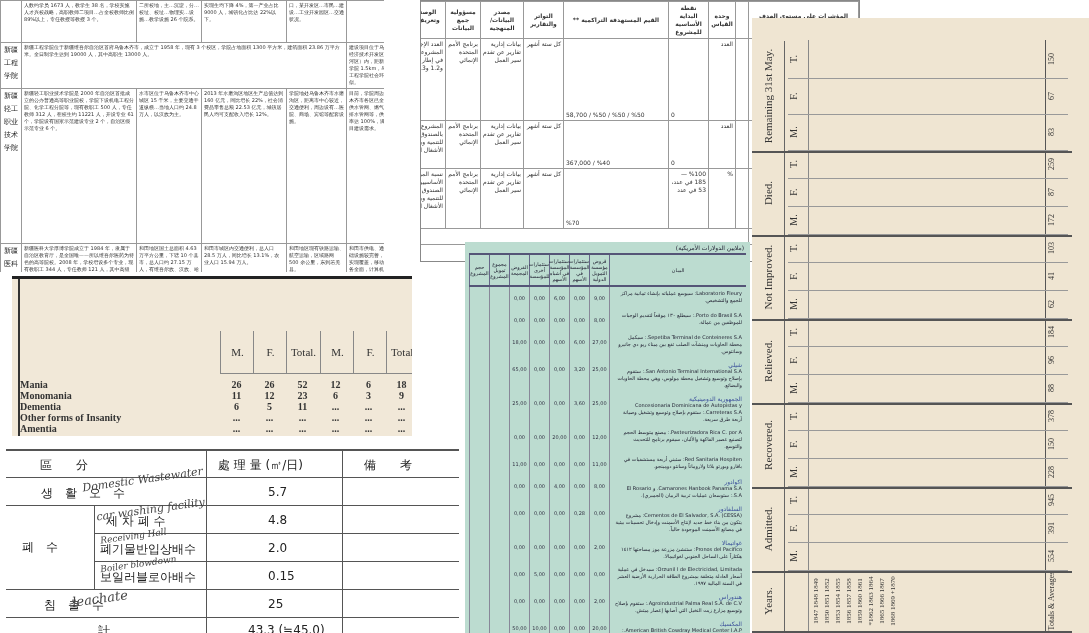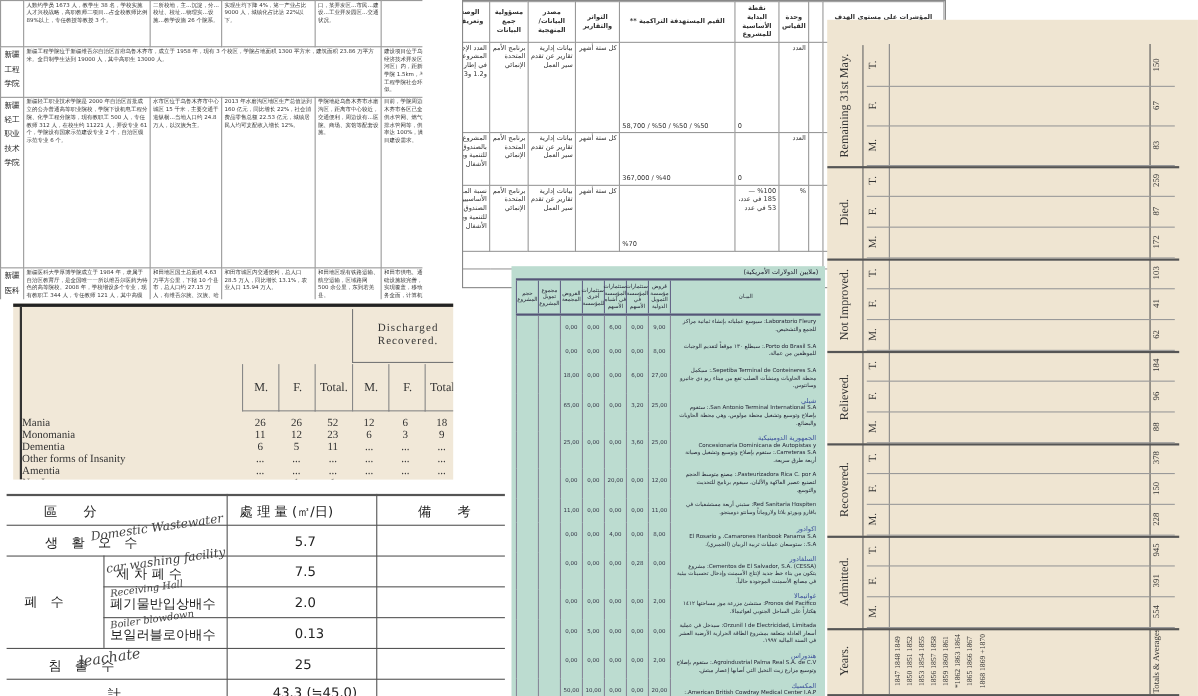--- a/index.html
+++ b/index.html
@@ -16,21 +16,21 @@
   #p-cn .row2{height:155px;}
   #p-cn .row3{height:50px;}
 
   
   #p-adm{left:12px;top:276px;width:400px;height:160px;background:#f1e8d8;border-top:3px solid #222;}
   #p-adm .box{position:absolute;left:6px;top:0;right:0;bottom:0;border-left:2px solid #333;}
   #p-adm .hdr-a{position:absolute;left:200px;top:2px;width:100px;height:48px;border-left:1px solid #777;border-bottom:1px solid #777;font-family:"Liberation Serif",serif;font-size:11px;letter-spacing:1px;display:flex;align-items:center;justify-content:center;color:#333;}
   #p-adm .hdr-d{position:absolute;left:300px;top:2px;width:100px;height:48px;border-left:1px solid #777;border-bottom:1px solid #777;font-family:"Liberation Serif",serif;font-size:10px;letter-spacing:1px;display:flex;align-items:center;justify-content:center;text-align:center;line-height:12px;color:#333;}
   #p-adm .sub{position:absolute;top:52px;height:42px;width:33px;border-left:1px solid #888;border-bottom:1px solid #888;font-family:"Liberation Serif",serif;font-size:11px;display:flex;align-items:center;justify-content:center;color:#333;}
   #p-adm .rows{position:absolute;left:0;top:100px;width:400px;font-family:"Liberation Serif",serif;font-size:10px;line-height:11px;color:#333;}
-  #p-adm .r{display:flex;height:11px;}
+  #p-adm .r{display:flex;height:11px;font-weight:bold;}
   #p-adm .r .n{width:200px;white-space:nowrap;overflow:hidden;}
   #p-adm .r .v{width:33px;text-align:center;}
 
   
   #p-kr{left:0;top:443px;width:465px;height:190px;background:#fff;}
   #p-kr .hl{position:absolute;left:6px;right:6px;height:1px;background:#555;}
   #p-kr .vl{position:absolute;width:1px;background:#555;}
   #p-kr .t{position:absolute;font-size:12px;color:#222;white-space:nowrap;text-align:center;}
   #p-kr .hand{position:absolute;font-family:"DejaVu Serif",serif;font-style:italic;font-size:11px;color:#444;white-space:nowrap;transform:rotate(-8deg);}
 
@@ -94,21 +94,20 @@
       <td>和田市城区内交通便利，总人口 28.5 万人，同比增长 13.1%，农业人口 15.94 万人。</td>
       <td>和田地区现有铁路运输、航空运输，区域路网 500 余公里，东到若羌县。</td>
       <td>和田市供电、通信等基础设施较完善，已全面实现覆盖，移动通信服务全面，计算机互联网络覆盖，邮政通信网络。</td>
     </tr>
   </tbody>
     </table>
 </div>
 
 <div class="panel" id="p-adm">
   <div class="box">
-    <div class="hdr-d">Discharged Recovered.</div>
     <div class="sub" style="left:200px">M.</div>
     <div class="sub" style="left:233px">F.</div>
     <div class="sub" style="left:266px">Total.</div>
     <div class="sub" style="left:300px">M.</div>
     <div class="sub" style="left:333px">F.</div>
     <div class="sub" style="left:366px">Total.</div>
     <div class="rows">
       <div class="r">
         <span class="n">Mania</span>
         <span class="v">26</span>
@@ -174,38 +173,38 @@
   <div class="hl" style="top:90px;left:94px"></div>
   <div class="hl" style="top:118px;left:94px"></div>
   <div class="hl" style="top:146px"></div>
   <div class="hl" style="top:174px"></div>
   <div class="vl" style="left:206px;top:6px;height:184px"></div>
   <div class="vl" style="left:342px;top:6px;height:184px"></div>
   <div class="vl" style="left:94px;top:62px;height:84px"></div>
 
   <div class="t" style="left:40px;top:14px">區　　分</div>
   <div class="t" style="left:218px;top:14px">處 理 量 (㎥/日)</div>
-  <div class="t" style="left:380px;top:14px">備　　考</div>
+  <div class="t" style="left:364px;top:14px">備　　考</div>
 
   <div class="t" style="left:41px;top:42px">생　활　오　수</div>
   <div class="t" style="left:268px;top:42px">5.7</div>
   <div class="hand" style="left:82px;top:30px">Domestic Wastewater</div>
 
   <div class="t" style="left:22px;top:96px">폐　수</div>
 
   <div class="t" style="left:106px;top:70px">세 차 폐 수</div>
-  <div class="t" style="left:268px;top:70px">7.5</div>
+  <div class="t" style="left:268px;top:70px">4.8</div>
   <div class="hand" style="left:96px;top:60px">car washing facility</div>
 
   <div class="t" style="left:100px;top:98px">폐기물반입상배수</div>
   <div class="t" style="left:268px;top:98px">2.0</div>
   <div class="hand" style="left:100px;top:88px;font-size:9px">Receiving Hall</div>
 
   <div class="t" style="left:100px;top:126px">보일러블로아배수</div>
-  <div class="t" style="left:268px;top:126px">0.13</div>
+  <div class="t" style="left:268px;top:126px">0.15</div>
   <div class="hand" style="left:100px;top:116px;font-size:9px">Boiler blowdown</div>
 
   <div class="t" style="left:44px;top:154px">침　출　수</div>
   <div class="t" style="left:268px;top:154px">25</div>
   <div class="hand" style="left:72px;top:148px;font-size:13px">leachate</div>
 
   <div class="t" style="left:98px;top:180px">計</div>
   <div class="t" style="left:248px;top:180px">43.3 (≒45.0)</div>
 </div>
 

